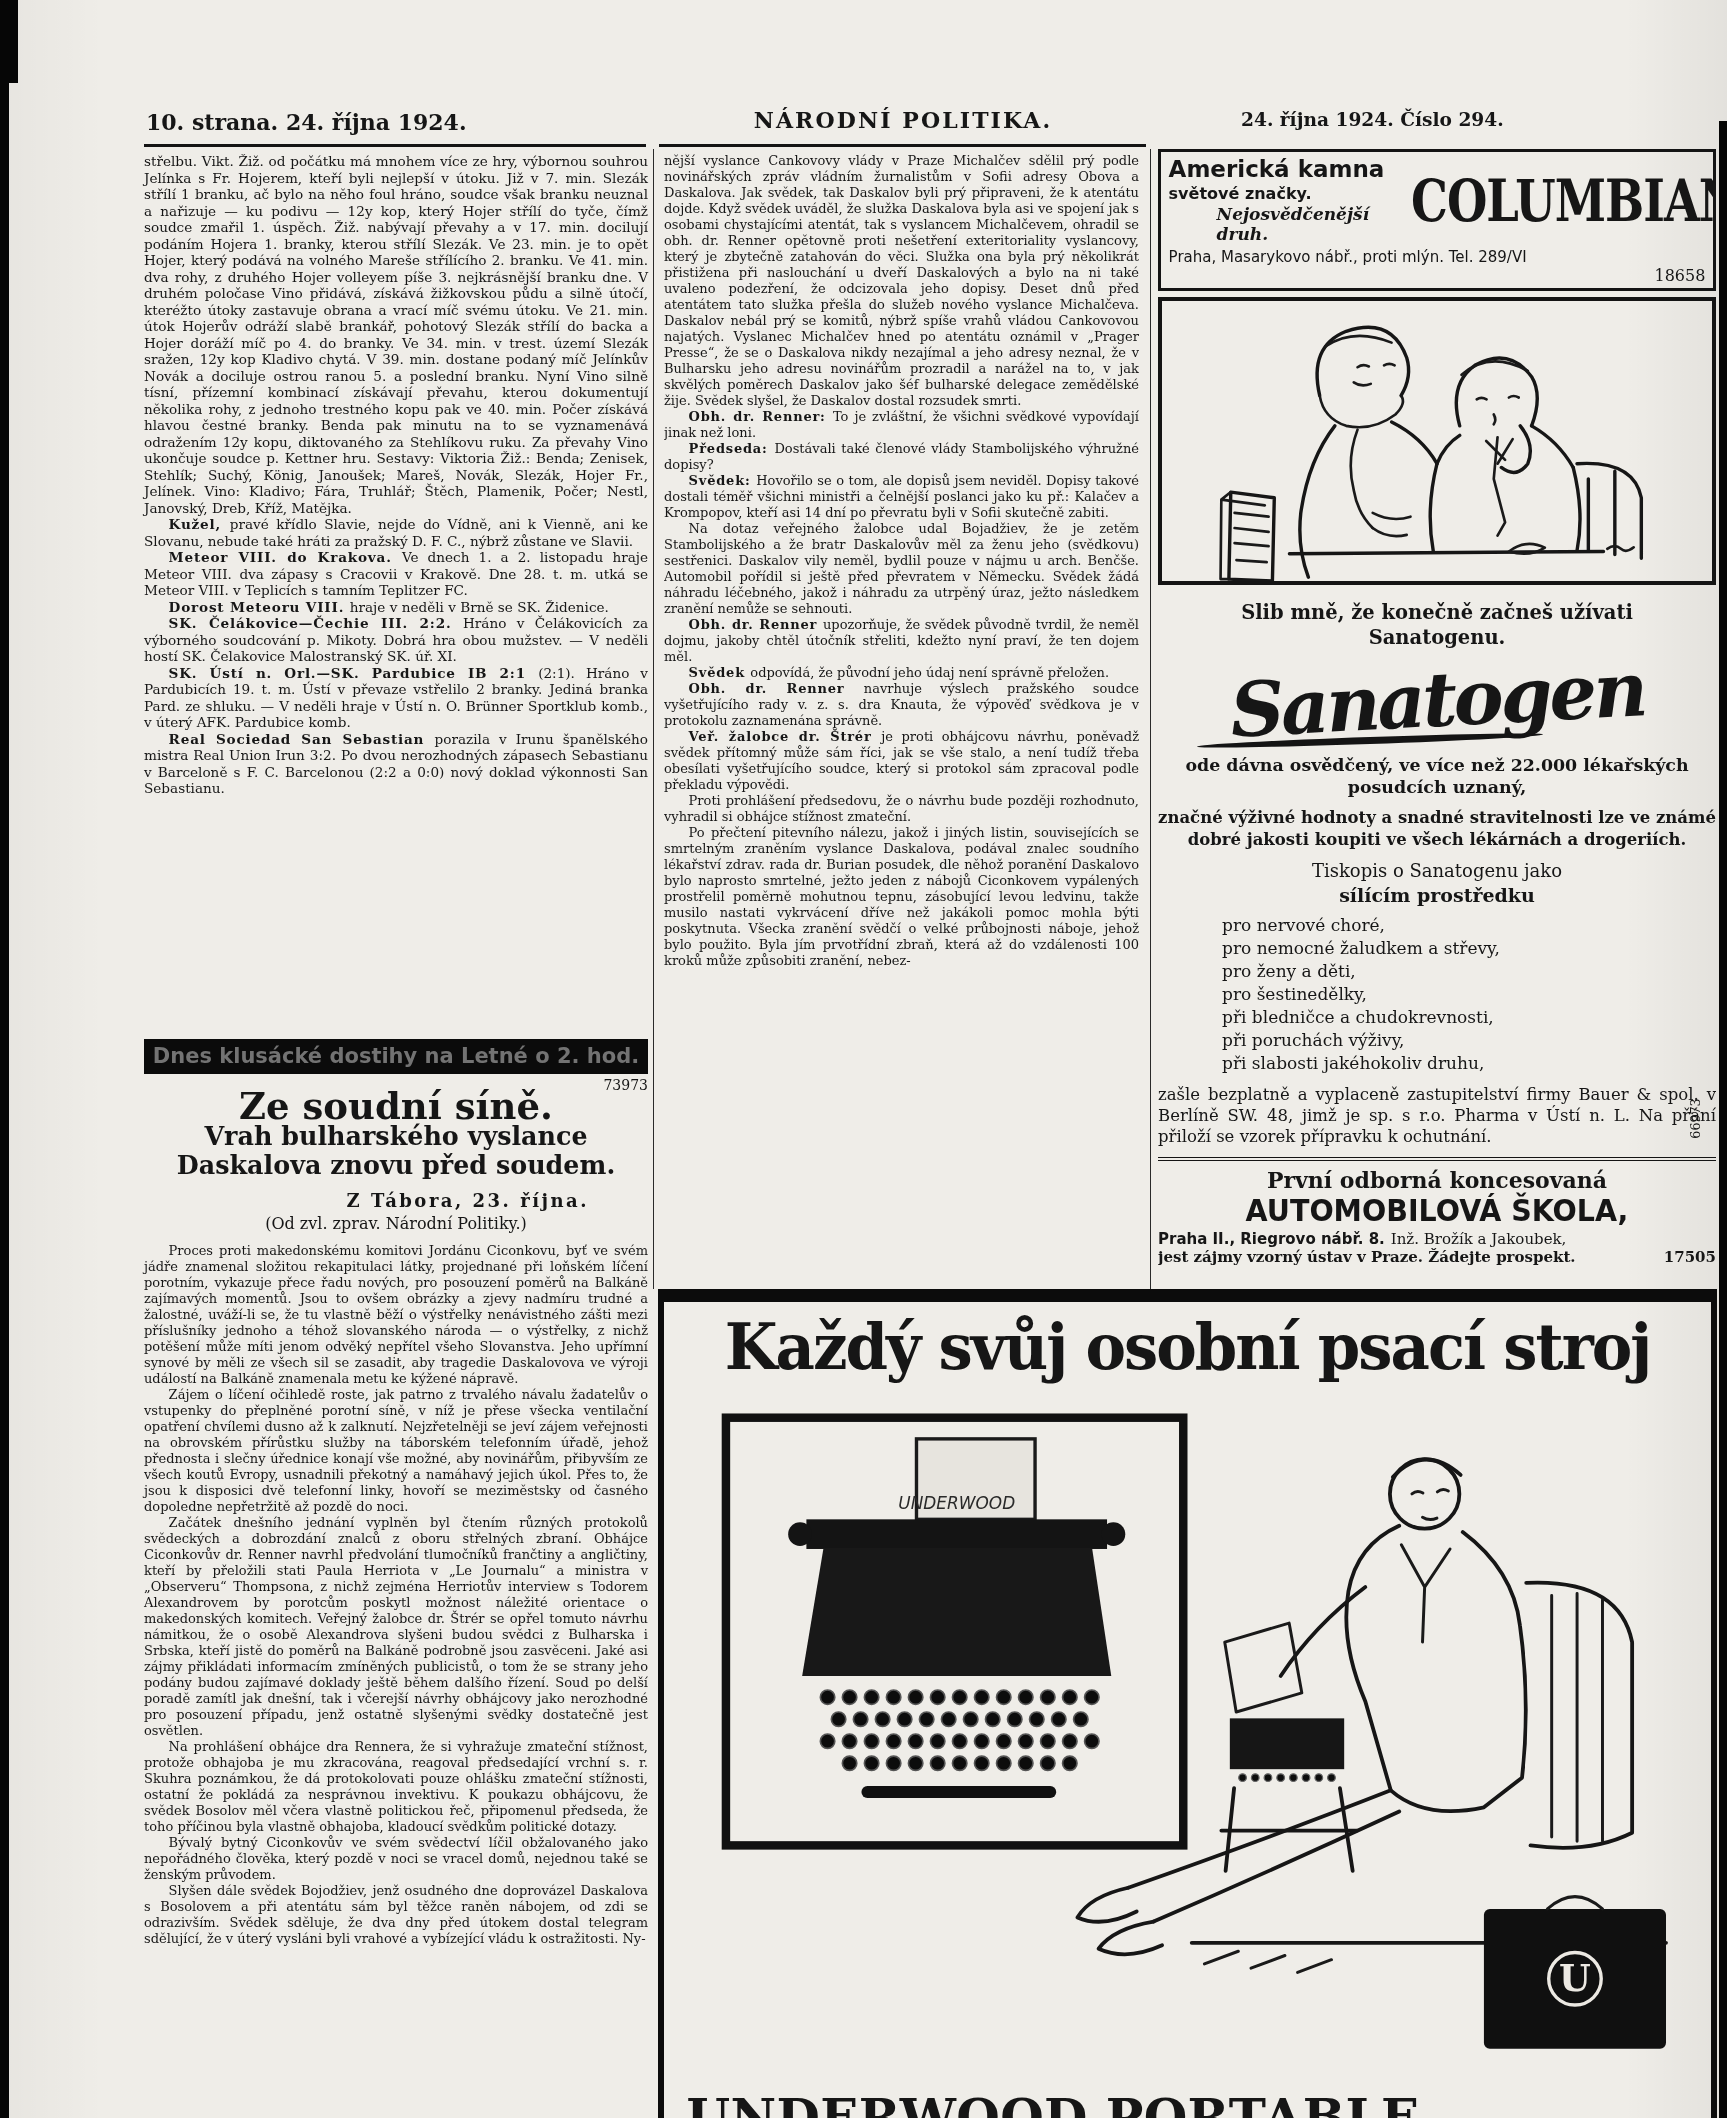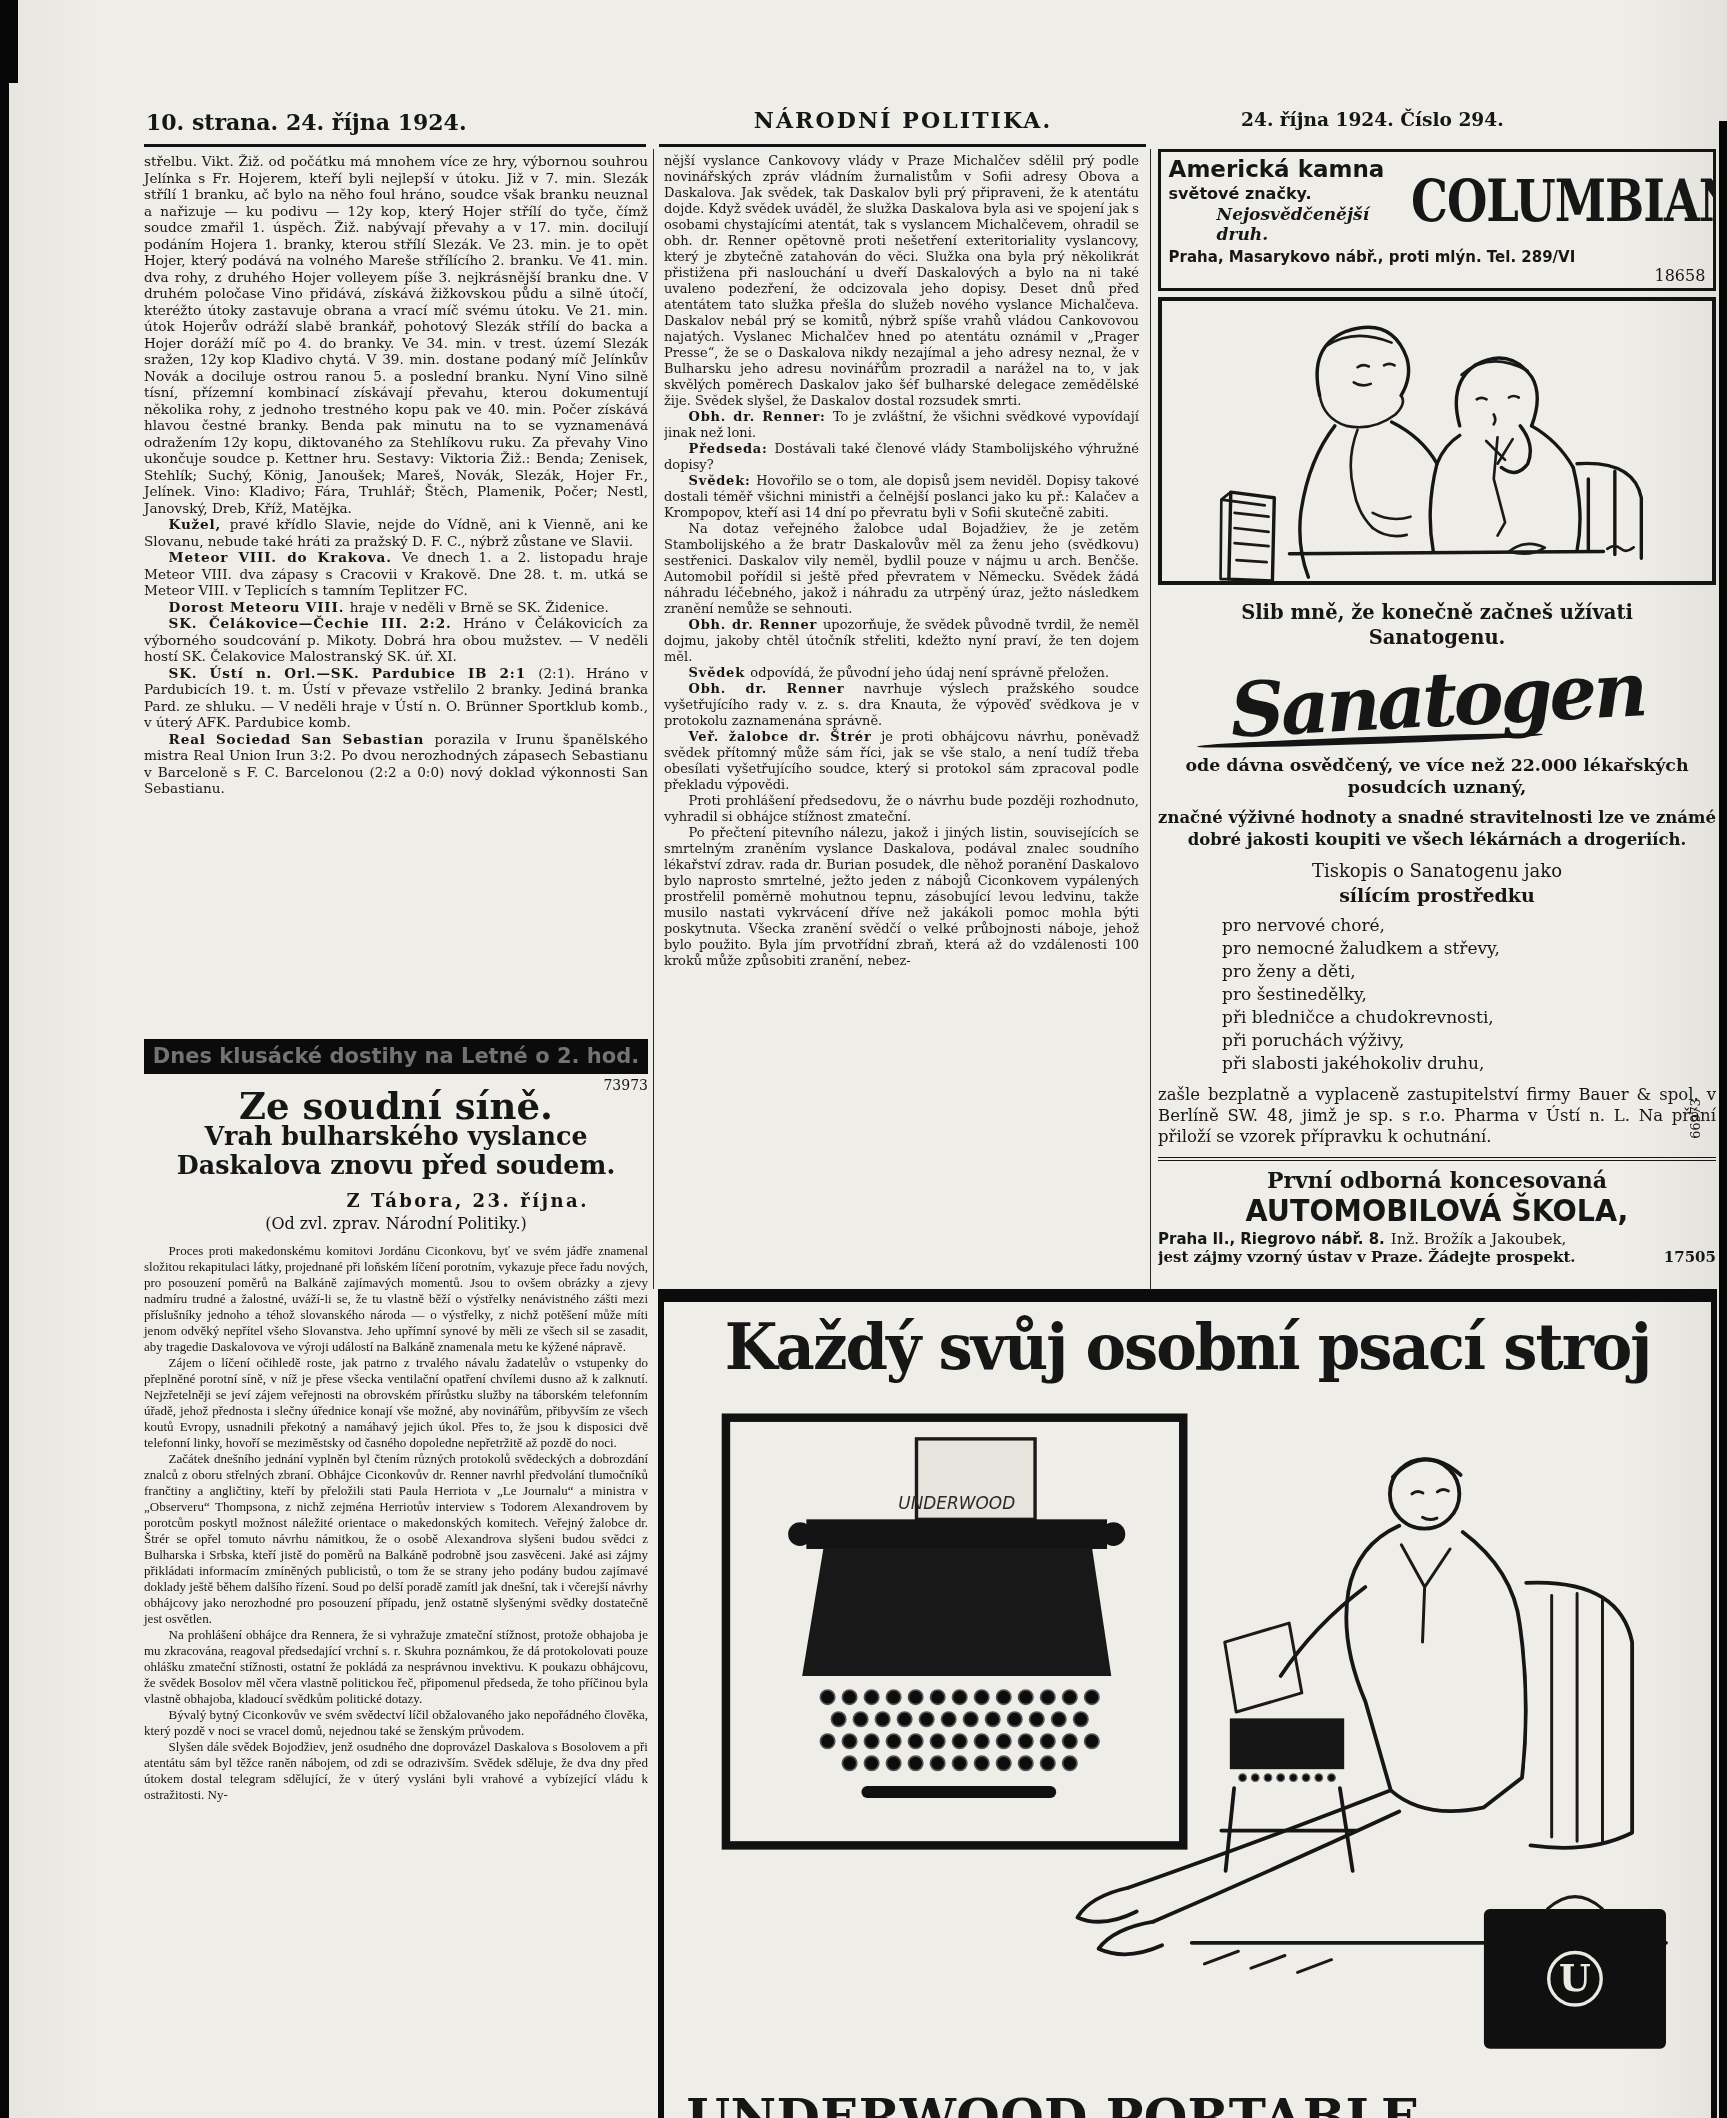--- a/index.html
+++ b/index.html
@@ -37,32 +37,32 @@
   .band{left:144px;top:1039px;width:504px;height:35px;background:#0b0b0b;color:#737373;
         font-family:"DejaVu Sans",sans-serif;font-weight:bold;font-size:21px;text-align:center;line-height:35px;}
   .band-number{left:144px;top:1077px;width:504px;text-align:right;font-size:14px;}
 
   
   .court{left:144px;top:1095px;width:504px;font-size:13px;line-height:16px;text-align:justify;}
   .court-title{text-align:center;font-weight:bold;font-size:37px;margin:3.4px 0 7.6px;text-indent:0;}
   .court-subtitle{text-align:center;font-weight:bold;font-size:25.4px;line-height:1.15;margin:0 0 12.7px;text-indent:0;}
   .court-dateline{text-align:right;padding-right:59px;font-weight:bold;font-size:18px;letter-spacing:2.5px;margin:0 0 6.8px;text-indent:0;}
   .court-byline{text-align:center;font-size:16px;margin:0 0 11px;text-indent:0;}
-  .court .para{text-indent:24.6px;font-family:Liberation Serif, serif;}
+  .court .para{text-indent:24.6px;}
 
   
   .col3{left:1158px;top:149px;width:558px;height:1140px;overflow:hidden;}
   .columbian{border:3px solid #141414;padding:5.1px 7.6px 3.4px;box-sizing:border-box;}
   .columbian-row{display:flex;align-items:center;gap:3.4px;}
   .columbian-left{width:239px;flex:none;}
   .cb-l1{font-family:"DejaVu Sans",sans-serif;font-weight:bold;font-size:23px;line-height:1.05;}
   .cb-l2{font-family:"DejaVu Sans",sans-serif;font-weight:bold;font-size:16px;margin-top:2.5px;}
   .cb-l3{font-style:italic;font-weight:bold;font-size:17px;margin-top:1.7px;margin-left:48px;}
   .cb-brand{flex:1;font-weight:bold;font-size:58px;letter-spacing:-1.3px;transform:scaleX(.8);transform-origin:left center;white-space:nowrap;}
-  .cb-addr{font-family:"DejaVu Sans",sans-serif;font-weight:bold;font-size:15px;margin-top:3.4px;}
+  .cb-addr{font-family:"DejaVu Sans",sans-serif;font-weight:normal;font-size:15px;margin-top:3.4px;}
   .cb-num{text-align:right;font-size:16px;}
   .san-frame{margin-top:6px;border:4.2px solid #141414;height:280px;position:relative;}
   .san-frame svg{width:100%;height:100%;display:block;}
   .san-slogan{margin:16px auto 0;width:78%;text-align:center;font-weight:bold;font-size:19.5px;line-height:1.25;}
   .san-logo{position:relative;height:90px;margin-top:6px;text-align:center;}
   .san-script{display:inline-block;font-style:italic;font-weight:bold;font-size:75px;letter-spacing:-3.4px;transform:rotate(-3deg);}
   .san-swash{position:absolute;left:7%;bottom:2.5px;width:62%;height:6.8px;background:#141414;border-radius:50%;transform:rotate(-2deg);}
   .san-intro{margin-top:7.6px;text-align:center;font-weight:bold;font-size:17.4px;line-height:1.28;}
   .san-claim1{margin-top:8.5px;text-align:center;font-weight:bold;font-size:24px;line-height:1.18;}
   .san-claim2{margin-top:9.3px;text-align:center;font-weight:bold;font-size:16.5px;line-height:1.3;width:100%;}

